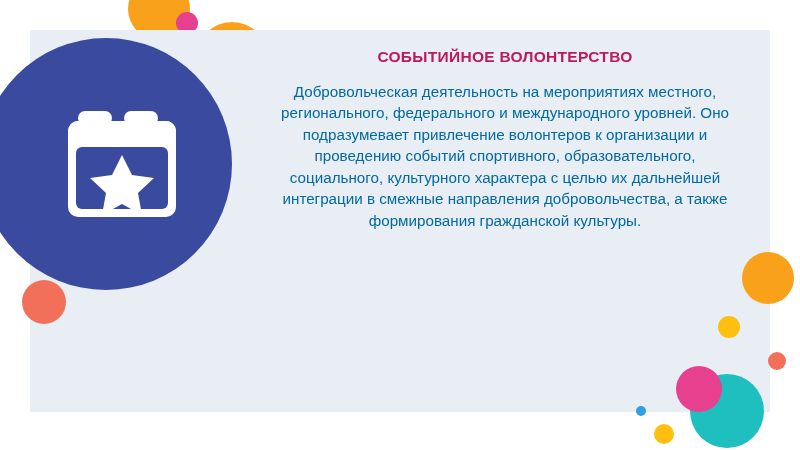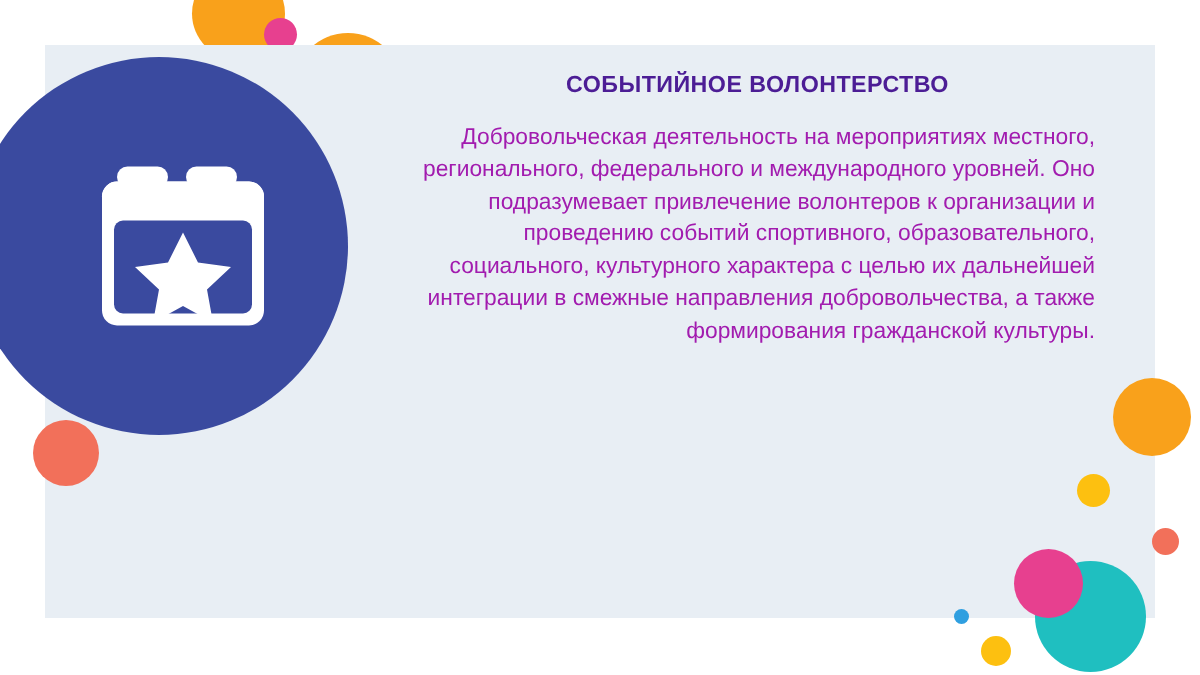--- a/index.html
+++ b/index.html
@@ -65,31 +65,30 @@
     left: 270px;
     top: 48px;
     width: 470px;
     text-align: center;
     color: #262626;
   }
   .title {
     font-size: 15.5px;
     font-weight: bold;
     letter-spacing: 0.3px;
-    color: #4c1d95;
+    color: #be185d;
     margin: 0 0 14px 0;
     line-height: 1.2;
   }
   .body-text {
     font-size: 15.2px;
     line-height: 1.42;
-    color: #a21caf;
+    color: #0369a1;
     margin: 0;
     padding: 0 10px;
-    text-align: right;
   }
 </style>
 </head>
 <body>
 
 <div class="slide">
 
   <div class="circle" style="left:128px; top:-22px; width:62px; height:62px; background:#f9a11b;"></div>
   <div class="circle" style="left:176px; top:12px; width:22px; height:22px; background:#e7408f;"></div>
   <div class="circle" style="left:196px; top:22px; width:72px; height:72px; background:#f9a11b;"></div>

